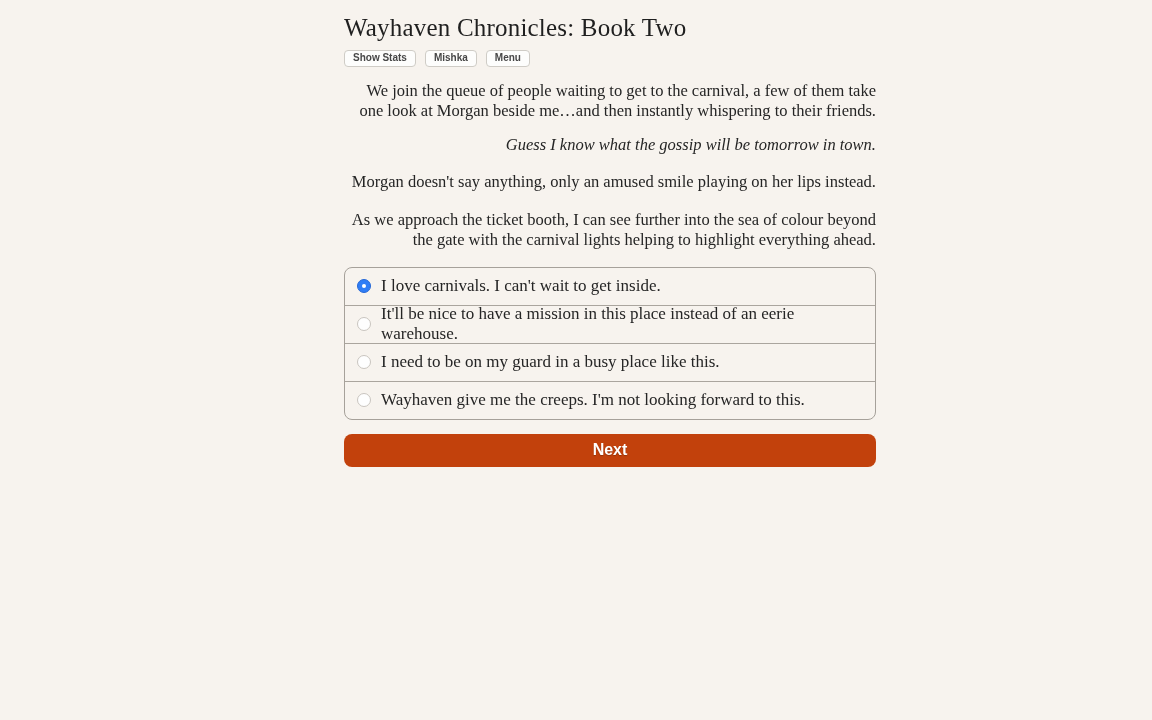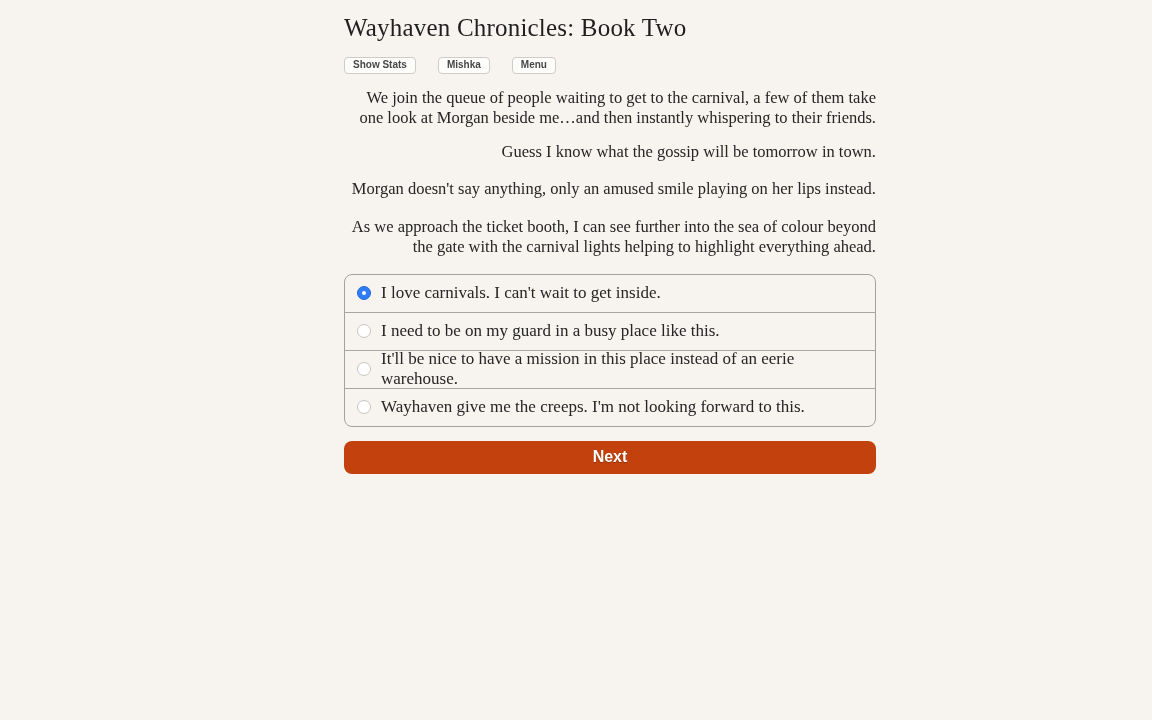--- a/index.html
+++ b/index.html
@@ -28,44 +28,44 @@
     letter-spacing: 0.2px;
     color: #1f1f1f;
   }
   .game-author {
     font-size: 18px;
     font-weight: 400;
     margin-top: 12px;
     color: #1f1f1f;
   }
   .toolbar {
-    margin-top: 15px;
+    margin-top: 8px;
     display: flex;
-    gap: 22px;
+    gap: 9px;
   }
   .toolbar button {
     font-family: "Liberation Sans", sans-serif;
     font-size: 10px;
     font-weight: bold;
     color: #474747;
     background: #fdfdfc;
     border: 1px solid #cfccc6;
     border-radius: 4px;
     padding: 2px 8px 3px 8px;
     line-height: 1;
     cursor: pointer;
   }
   .story p {
     font-size: 16.5px;
     line-height: 1.22;
     margin: 14px 0 0 0;
     color: #252525;
     text-align: right;
   }
-  .story p.italic { }
+  .story p.italic { font-style: italic; }
   .story p.after-italic { margin-top: 17px; }
   .choice-group {
     margin-top: 17px;
     border: 1px solid #a6a19a;
     border-radius: 8px;
     overflow: hidden;
   }
   .choice-row {
     display: flex;
     align-items: center;
@@ -144,25 +144,25 @@
       <p class="after-italic">As we approach the ticket booth, I can see further into the sea of colour beyond the gate with the carnival lights helping to highlight everything ahead.</p>
     </div>
 
     <div class="choice-group">
       <div class="choice-row selected">
         <span class="radio"></span>
         <span class="choice-label">I love carnivals. I can't wait to get inside.</span>
       </div>
       <div class="choice-row">
         <span class="radio"></span>
-        <span class="choice-label">I need to be on my guard in a busy place like this.</span>
+        <span class="choice-label">It'll be nice to have a mission in this place instead of an eerie warehouse.</span>
       </div>
       <div class="choice-row">
         <span class="radio"></span>
-        <span class="choice-label">It'll be nice to have a mission in this place instead of an eerie warehouse.</span>
+        <span class="choice-label">I need to be on my guard in a busy place like this.</span>
       </div>
       <div class="choice-row">
         <span class="radio"></span>
         <span class="choice-label">Wayhaven give me the creeps. I'm not looking forward to this.</span>
       </div>
     </div>
 
     <button class="next-button">Next</button>
 
   </div>

